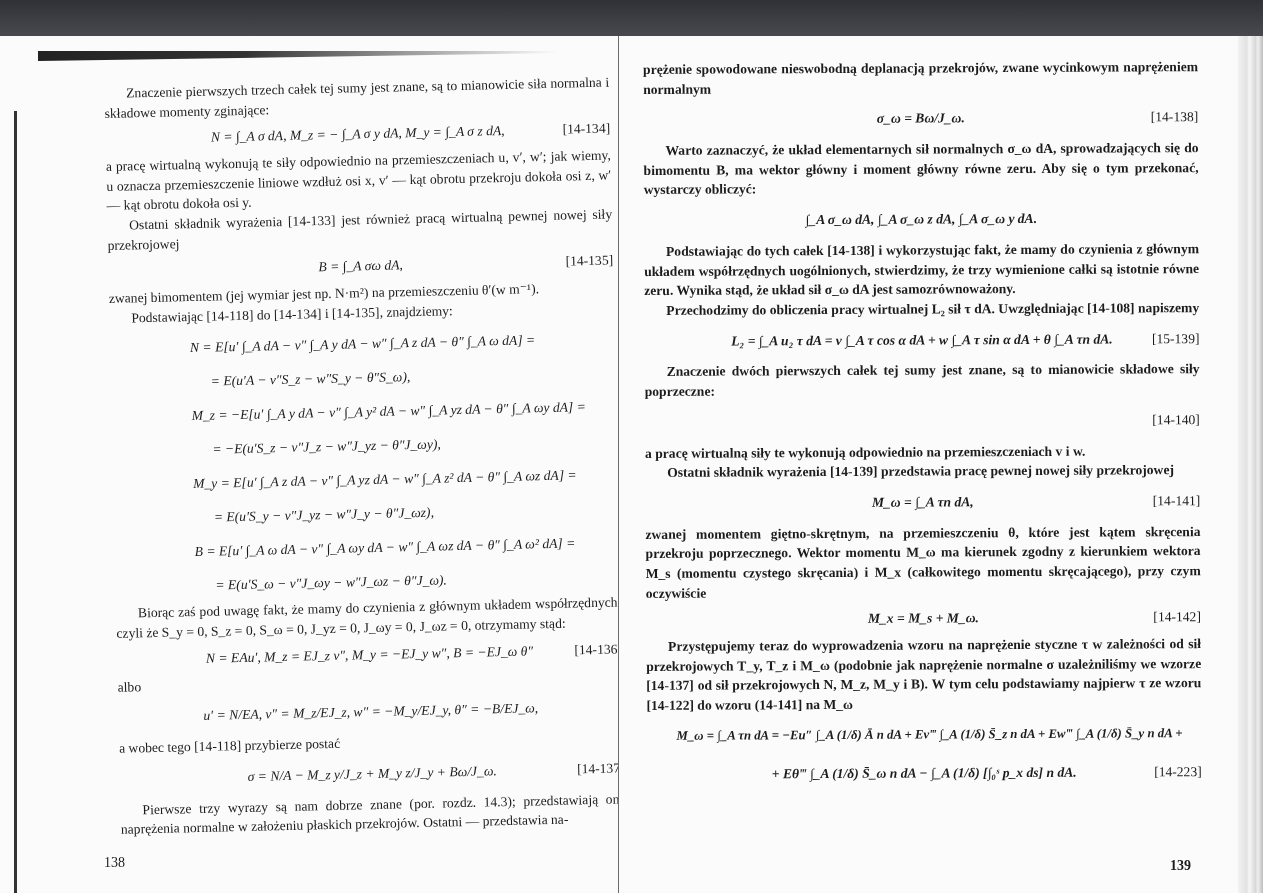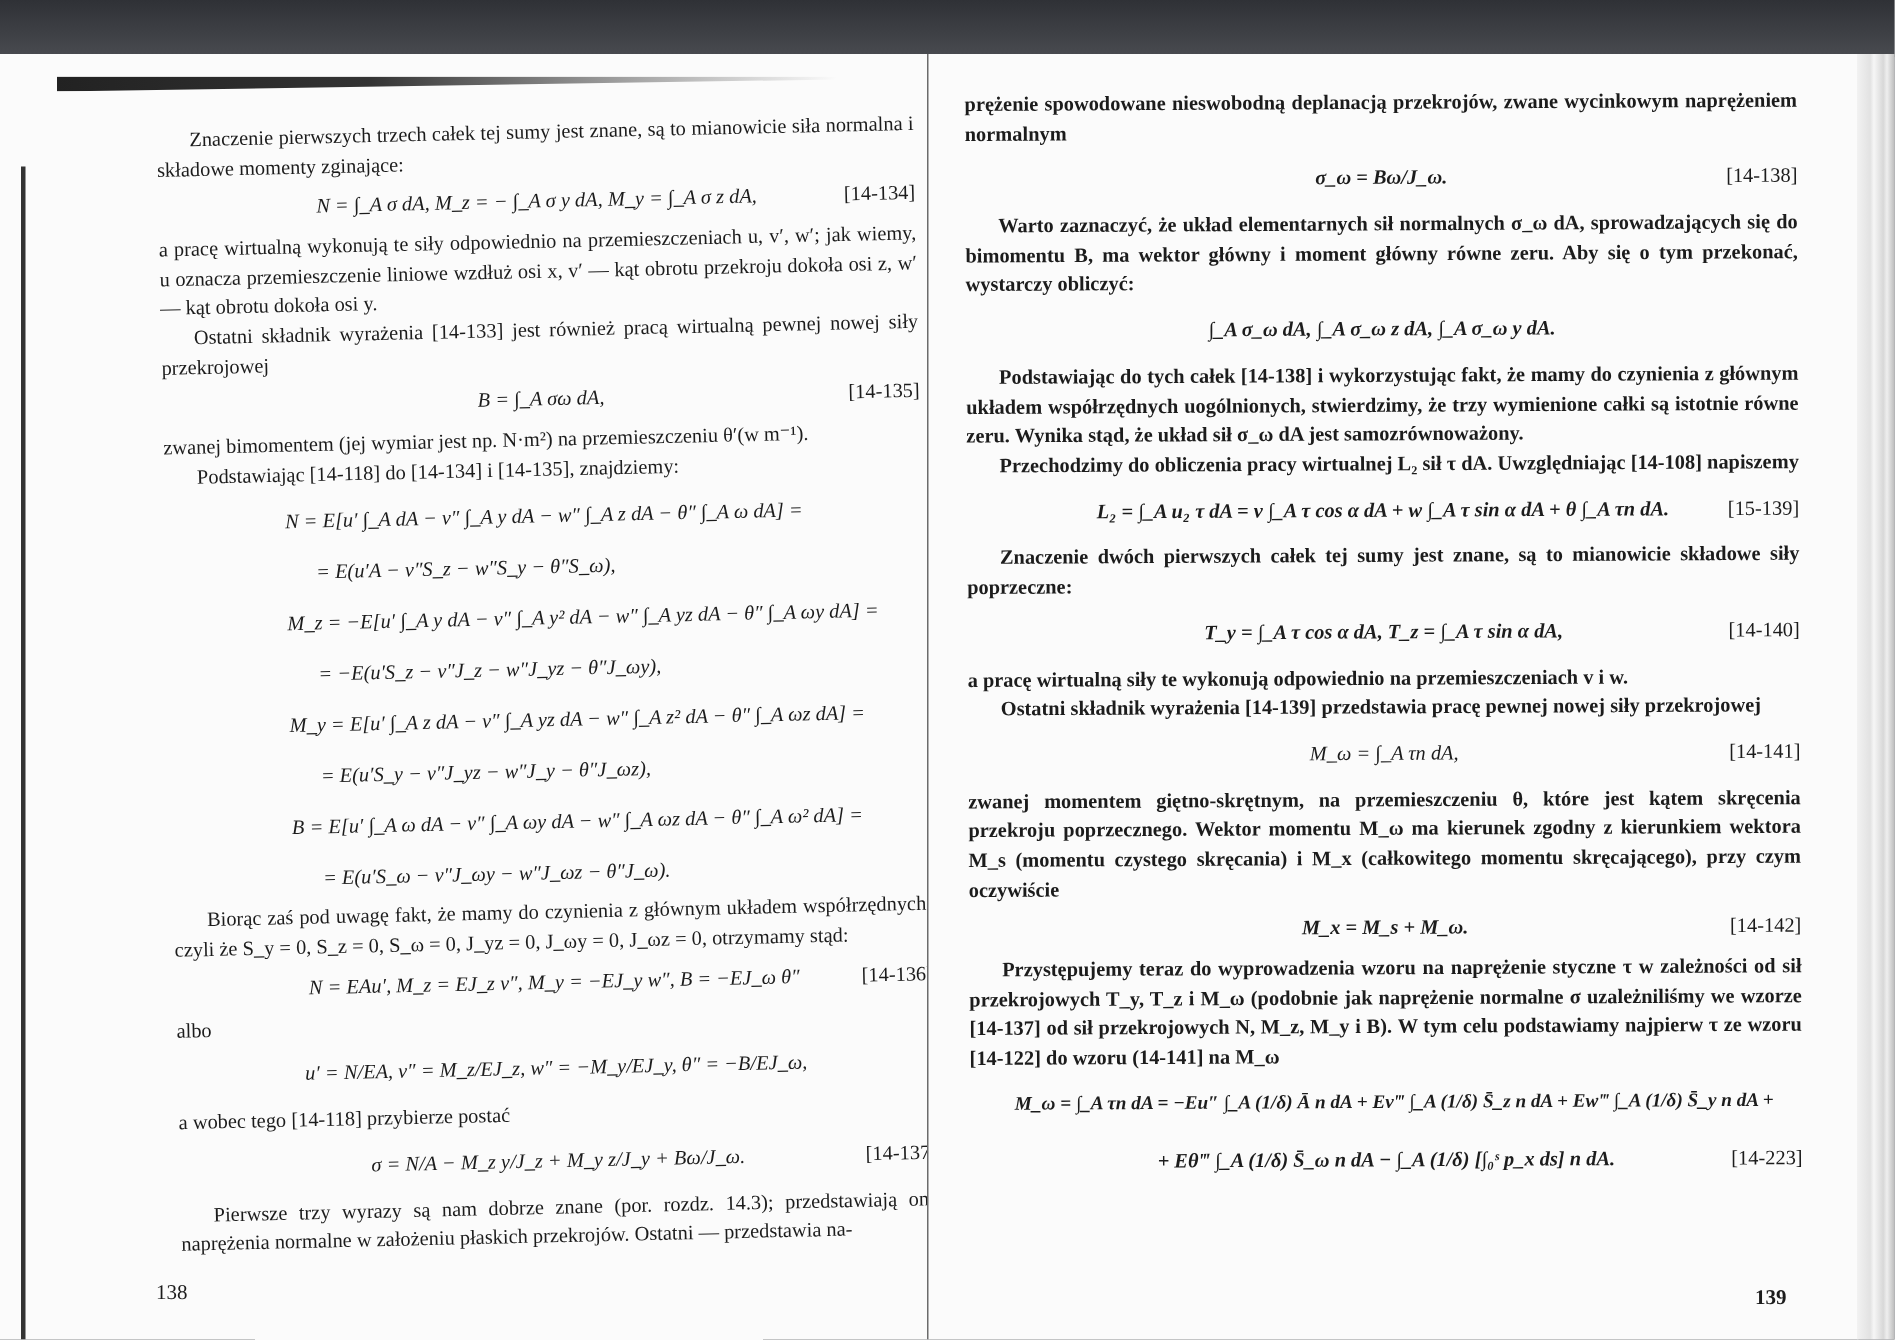--- a/index.html
+++ b/index.html
@@ -112,27 +112,26 @@
         <span style="font-weight:bold">∫_A σ_ω dA,    ∫_A σ_ω z dA,    ∫_A σ_ω y dA.</span>
       </div>
       <p class="indent" style="font-weight:bold">Podstawiając do tych całek [14-138] i wykorzystując fakt, że mamy do czynienia z głównym układem współrzędnych uogólnionych, stwierdzimy, że trzy wymienione całki są istotnie równe zeru. Wynika stąd, że układ sił σ_ω dA jest samozrównoważony.</p>
       <p class="indent" style="font-weight:bold">Przechodzimy do obliczenia pracy wirtualnej L₂ sił τ dA. Uwzględniając [14-108] napiszemy</p>
       <div class="eq tall">
         <span style="font-weight:bold">L₂ = ∫_A u₂ τ dA = v ∫_A τ cos α dA + w ∫_A τ sin α dA + θ ∫_A τn dA.</span>
         <span class="num">[15-139]</span>
       </div>
       <p class="indent" style="font-weight:bold">Znaczenie dwóch pierwszych całek tej sumy jest znane, są to mianowicie składowe siły poprzeczne:</p>
       <div class="eq tall">
-        <span style="font-weight:bold">T_y = ∫_A τ cos α dA,    T_z = ∫_A τ sin α dA,</span>
         <span class="num">[14-140]</span>
       </div>
       <p style="font-weight:bold">a pracę wirtualną siły te wykonują odpowiednio na przemieszczeniach v i w.</p>
       <p class="indent" style="font-weight:bold">Ostatni składnik wyrażenia [14-139] przedstawia pracę pewnej nowej siły przekrojowej</p>
       <div class="eq tall">
-        <span style="font-weight:normal">M_ω = ∫_A τn dA,</span>
+        <span style="font-weight:bold">M_ω = ∫_A τn dA,</span>
         <span class="num">[14-141]</span>
       </div>
       <p style="font-weight:bold">zwanej momentem giętno-skrętnym, na przemieszczeniu θ, które jest kątem skręcenia przekroju poprzecznego. Wektor momentu M_ω ma kierunek zgodny z kierunkiem wektora M_s (momentu czystego skręcania) i M_x (całkowitego momentu skręcającego), przy czym oczywiście</p>
       <div class="eq">
         <span style="font-weight:bold">M_x = M_s + M_ω.</span>
         <span class="num">[14-142]</span>
       </div>
       <p class="indent" style="font-weight:bold">Przystępujemy teraz do wyprowadzenia wzoru na naprężenie styczne τ w zależności od sił przekrojowych T_y, T_z i M_ω (podobnie jak naprężenie normalne σ uzależniliśmy we wzorze [14-137] od sił przekrojowych N, M_z, M_y i B). W tym celu podstawiamy najpierw τ ze wzoru [14-122] do wzoru (14-141] na M_ω</p>
       <div class="eq lefta tall" style="padding-left:30px;font-size:12.8px">
         <span style="font-weight:bold">M_ω = ∫_A τn dA = −Eu″ ∫_A (1/δ) Ā n dA + Ev‴ ∫_A (1/δ) S̄_z n dA + Ew‴ ∫_A (1/δ) S̄_y n dA +</span>

